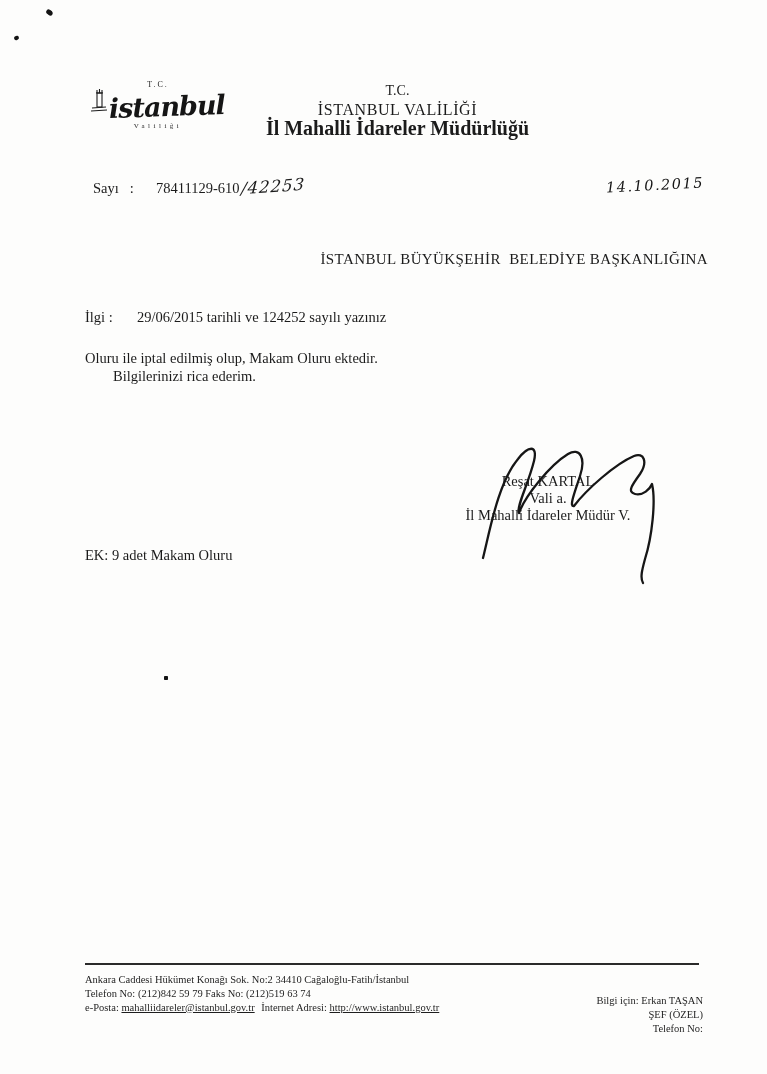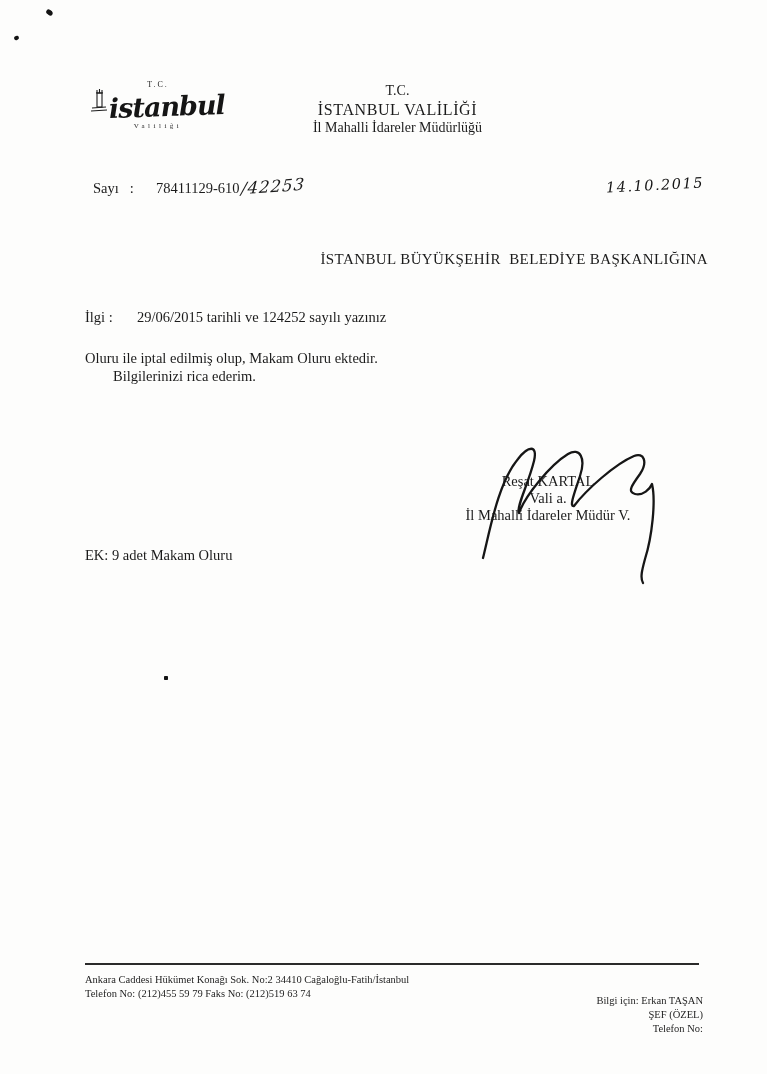--- a/index.html
+++ b/index.html
@@ -24,21 +24,21 @@
     letter-spacing:-1px;line-height:24px;color:#151515;
     transform:rotate(-2deg);display:inline-block;
   }
   .logo-row{display:flex;align-items:flex-end;justify-content:center;gap:2px;}
   .logo-sub{font-size:7px;letter-spacing:3.5px;color:#2a2a2a;margin-top:3px;}
 
   
   .head-center{left:240px;top:82px;width:315px;text-align:center;line-height:18.5px;}
   .head-tc{font-size:14px;}
   .head-l2{font-size:16px;letter-spacing:0.6px;text-align:center;}
-  .head-l3{font-size:14px;}
+  .head-l3{font-size:20px;font-weight:bold;}
 
   
   .meta{left:93px;top:179px;font-size:14.5px;line-height:18.5px;}
   .meta-label{display:inline-block;width:63px;white-space:pre;}
   .handwrit{
     font-style:italic;
     font-family:"DejaVu Serif",cursive;
     display:inline-block;
   }
   .sayi-hand{font-size:16.5px;transform:rotate(-4deg) skewX(-8deg);margin-left:1px;position:relative;top:-1px;letter-spacing:1px;}
@@ -140,19 +140,25 @@
              C 194 76, 190 112, 183 134
              C 180 145, 178 153, 181 158" fill="none" stroke="#161616" stroke-width="2.3" stroke-linecap="round" stroke-linejoin="round"></path>
   </svg>
 </div>
 
 <div class="abs ek">EK: 9 adet Makam Oluru</div>
 
 <div class="abs foot-rule"></div>
 <div class="abs foot-left">
   <div>Ankara Caddesi Hükümet Konağı Sok. No:2 34410 Cağaloğlu-Fatih/İstanbul</div>
-  <div>Telefon No: (212)455 59 79 Faks No: (212)519 63 74</div>
+  <div>Telefon No: (212)842 59 79 Faks No: (212)519 63 74</div>
+  <div>
+    <span>e-Posta:</span>
+    <span class="ulink">mahalliidareler@istanbul.gov.tr</span>
+    <span class="sp">İnternet Adresi:</span>
+    <span class="ulink">http://www.istanbul.gov.tr</span>
+  </div>
 </div>
 <div class="abs foot-right">
   <div>Bilgi için: Erkan TAŞAN</div>
   <div>ŞEF (ÖZEL)</div>
   <div>Telefon No:</div>
 </div>
 
 </body></html>

